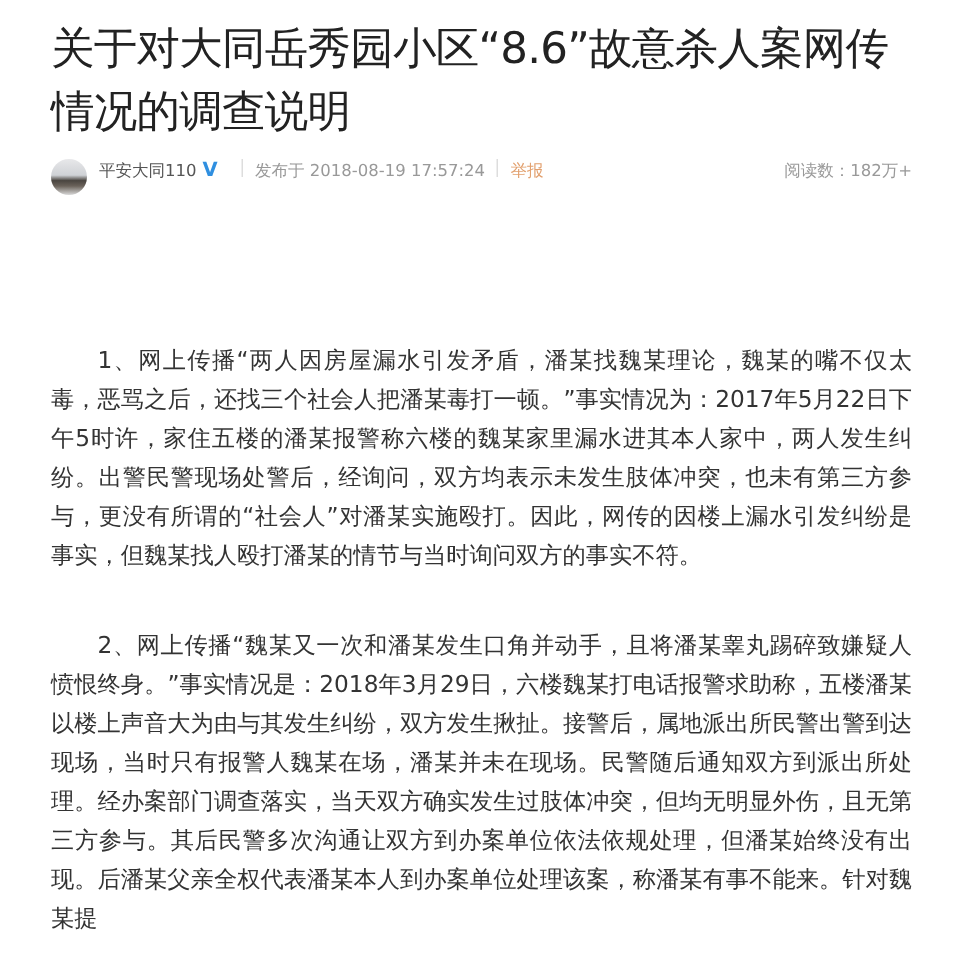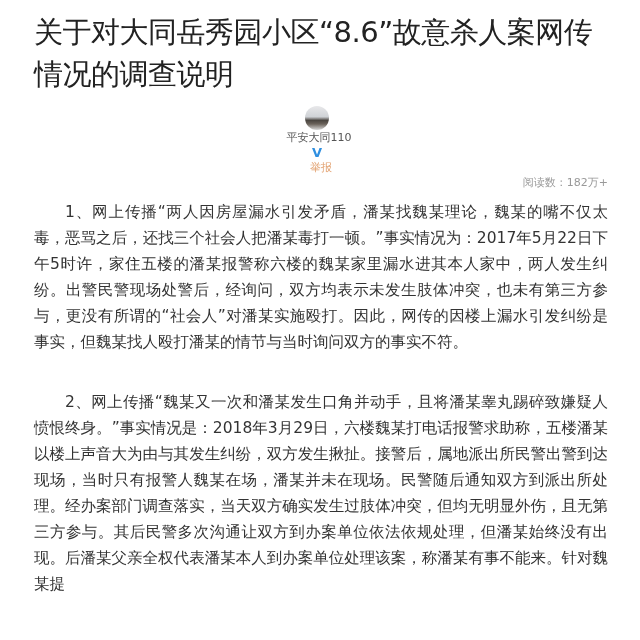--- a/index.html
+++ b/index.html
@@ -1,44 +1,45 @@
 <!DOCTYPE html>
 <html><head>
 <meta charset="utf-8">
 <style>
   html, body { margin:0; padding:0; background:#ffffff; }
   body { width:640px; height:640px; overflow:hidden; position:relative;
          font-family:"DejaVu Sans", "Liberation Sans", sans-serif; color:#333; }
   .title { position:absolute; left:34px; top:11px; width:580px;
            font-size:29px; line-height:42px; color:#222; font-weight:normal; letter-spacing:-0.5px; margin:0; }
   .meta { position:absolute; left:34px; top:106px; width:574px; height:24px;
-          display:flex; align-items:center; font-size:11px; color:#999;flex-direction:column; }
+          display:flex; font-size:11px; color:#999; }
   .avatar { width:24px; height:24px; border-radius:50%; overflow:hidden; position:relative;
             background:linear-gradient(#e8e8ea 0%, #cfd2d6 45%, #4a4540 60%, #6a625a 75%, #d9d9d9 100%);
             margin-right:8px; flex:none; }
   .author { color:#555; margin-right:4px; }
   .verified { color:#2f8fe0; font-weight:bold; font-size:13px; font-family:"DejaVu Sans", sans-serif; margin-right:8px; }
   .divider { width:1px; height:12px; background:#ddd; margin:0 8px; }
   .pub { color:#999; }
   .report { color:#e2a06e; }
   .reads { margin-left:auto; color:#999;padding-left:20px; }
   .body { position:absolute; left:34px; top:199px; width:574px; font-size:15.5px; line-height:26px; color:#333; }
   .body p { margin:0 0 48px 0; text-indent:2em; text-align:justify; }
-  .body p.p2 { margin-bottom:34px; }
+  .body p.p2 { margin-bottom:34px;margin-top:28px; }
 </style>
 </head>
 <body>
 
 <h1 class="title">关于对大同岳秀园小区“8.6”故意杀人案网传情况的调查说明</h1>
 
 <div class="meta">
   <div class="avatar"></div>
   <span class="author">平安大同110</span>
   <span class="verified">V</span>
   <span class="divider"></span>
+  <span class="pub">发布于 2018-08-19 17:57:24</span>
   <span class="divider"></span>
   <span class="report">举报</span>
   <span class="reads">阅读数：182万+</span>
 </div>
 
 <div class="body">
   <p class="p2">1、网上传播“两人因房屋漏水引发矛盾，潘某找魏某理论，魏某的嘴不仅太毒，恶骂之后，还找三个社会人把潘某毒打一顿。”事实情况为：2017年5月22日下午5时许，家住五楼的潘某报警称六楼的魏某家里漏水进其本人家中，两人发生纠纷。出警民警现场处警后，经询问，双方均表示未发生肢体冲突，也未有第三方参与，更没有所谓的“社会人”对潘某实施殴打。因此，网传的因楼上漏水引发纠纷是事实，但魏某找人殴打潘某的情节与当时询问双方的事实不符。</p>
   <p class="p3">2、网上传播“魏某又一次和潘某发生口角并动手，且将潘某睾丸踢碎致嫌疑人愤恨终身。”事实情况是：2018年3月29日，六楼魏某打电话报警求助称，五楼潘某以楼上声音大为由与其发生纠纷，双方发生揪扯。接警后，属地派出所民警出警到达现场，当时只有报警人魏某在场，潘某并未在现场。民警随后通知双方到派出所处理。经办案部门调查落实，当天双方确实发生过肢体冲突，但均无明显外伤，且无第三方参与。其后民警多次沟通让双方到办案单位依法依规处理，但潘某始终没有出现。后潘某父亲全权代表潘某本人到办案单位处理该案，称潘某有事不能来。针对魏某提</p>
 </div>
 

